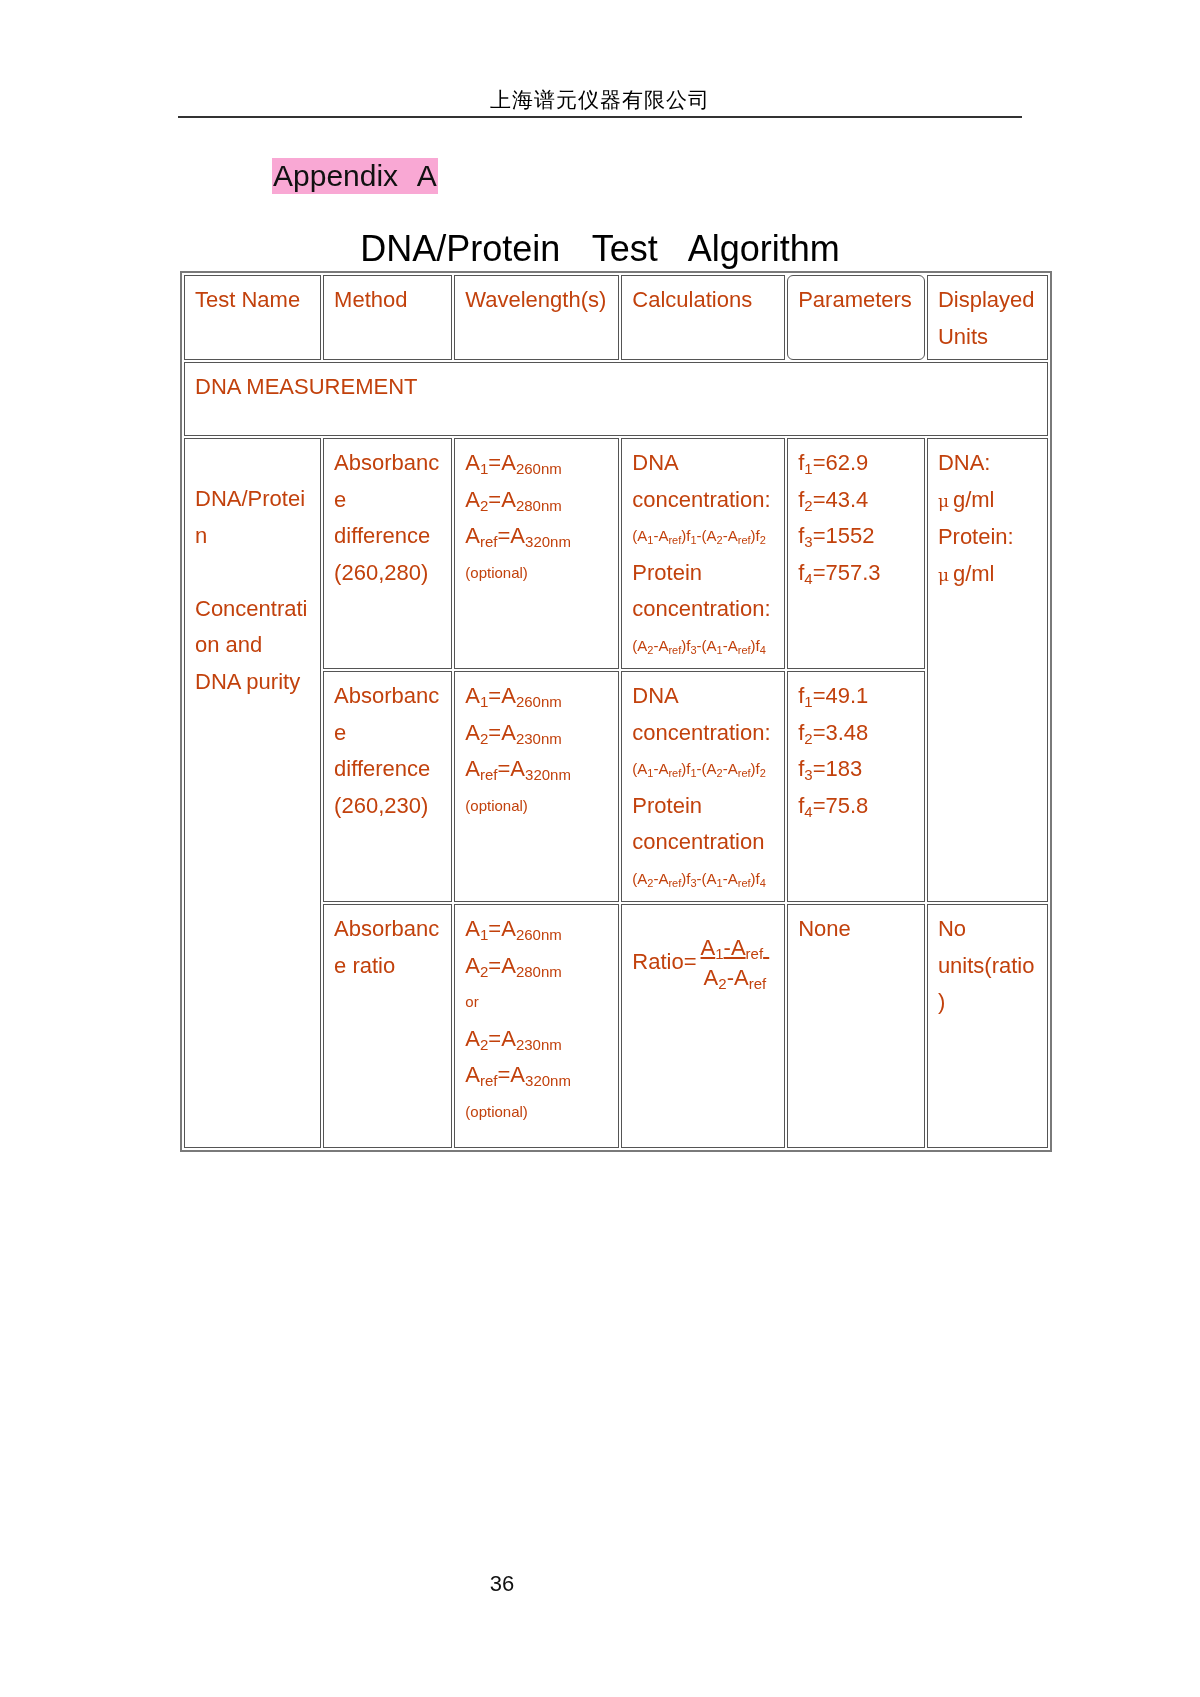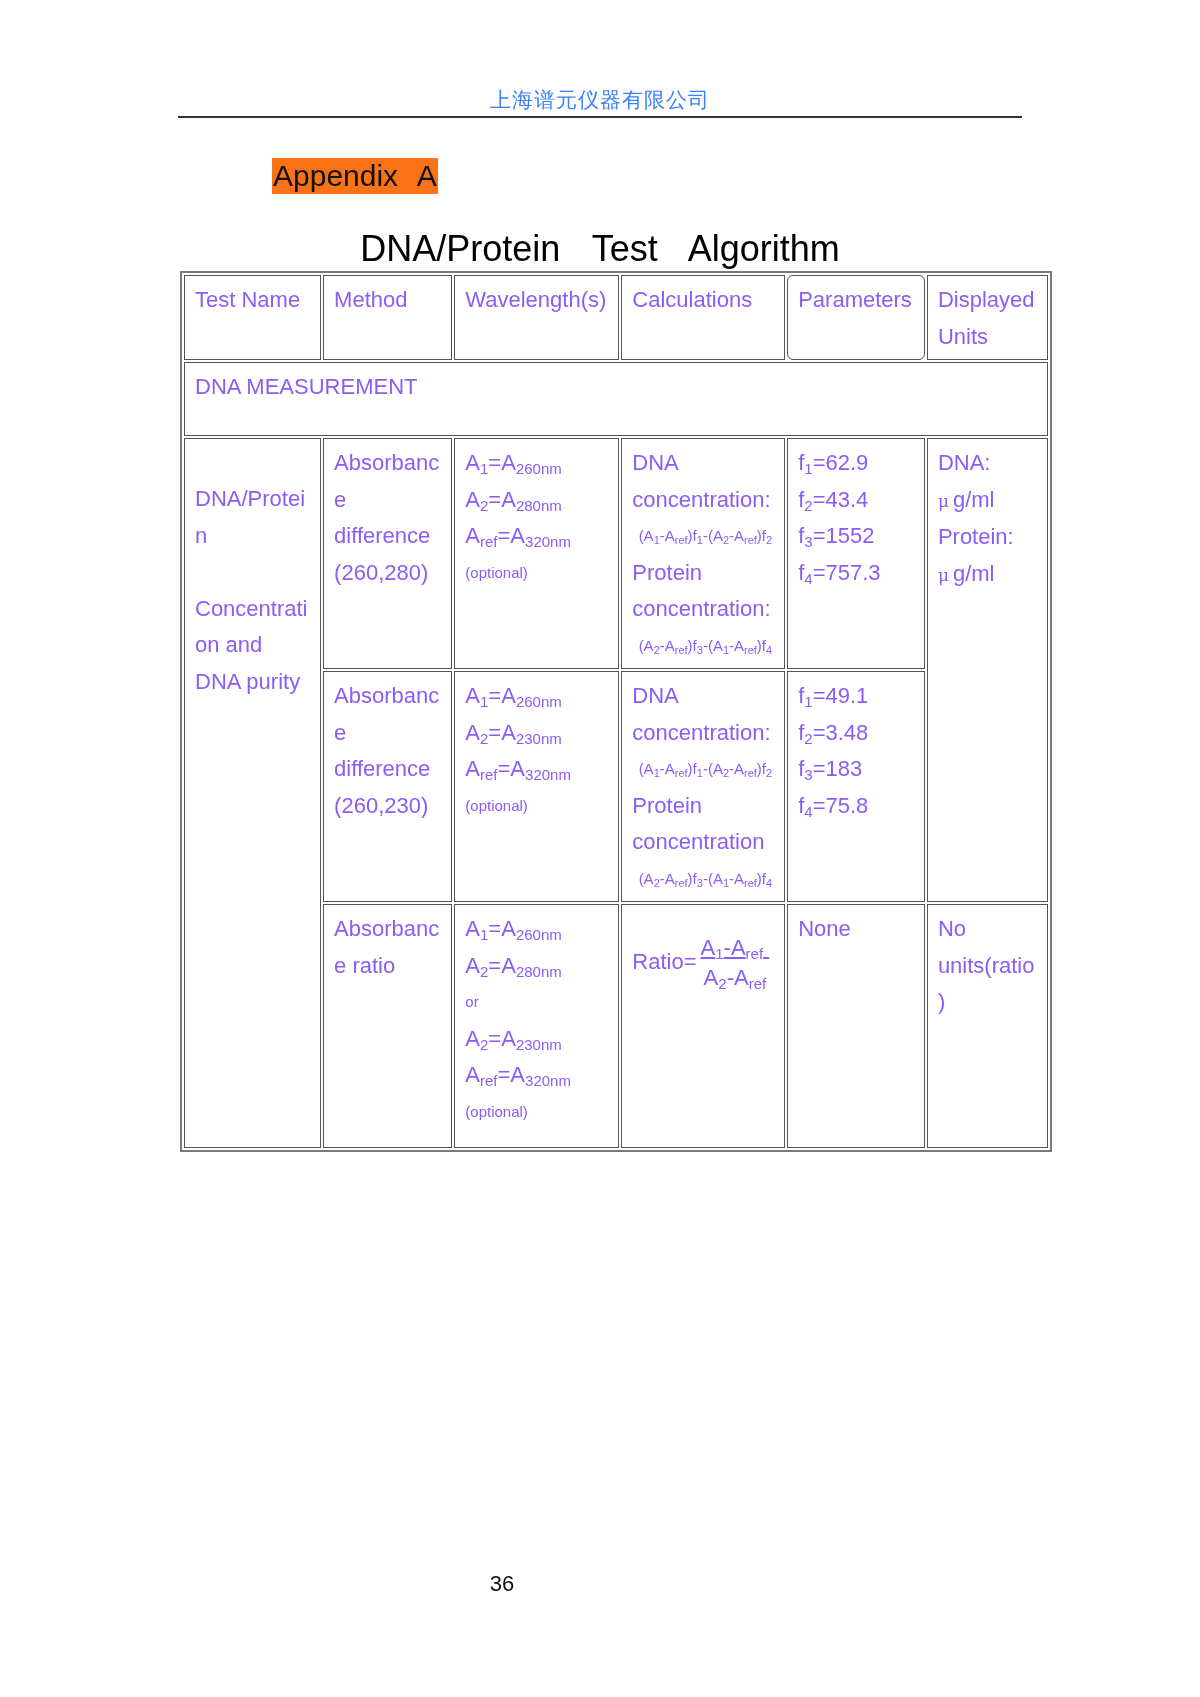--- a/index.html
+++ b/index.html
@@ -1,33 +1,33 @@
 <!DOCTYPE html>
 <html><head>
   <meta charset="utf-8">
   <style>
     html, body { margin: 0; padding: 0; background: #ffffff; }
     body { width: 1200px; height: 1697px; position: relative; overflow: hidden;
            font-family: "Liberation Sans", "DejaVu Sans", sans-serif; color: #111; }
     .header-text { position: absolute; left: 0; width: 1200px; top: 86px; text-align: center;
-           font-family: "DejaVu Serif", "Liberation Serif", serif; font-size: 21px; color: #3b82f6; letter-spacing: 1px; }
+           font-family: "DejaVu Serif", "Liberation Serif", serif; font-size: 21px; color: #000000; letter-spacing: 1px; }
     .header-rule { position: absolute; left: 178px; width: 844px; top: 116px; height: 2px; background: #333; }
-    .appendix { position: absolute; left: 272px; top: 158px; background: #f97316; font-size: 30px;
+    .appendix { position: absolute; left: 272px; top: 158px; background: #f9a8d4; font-size: 30px;
            padding: 0 1px; line-height: 36px; color: #111; word-spacing: 12px; }
     .title { position: absolute; left: 0; width: 1200px; top: 228px; text-align: center;
            font-size: 36px; line-height: 42px; color: #000000; word-spacing: 22px; }
     table.algo { position: absolute; left: 180px; top: 271px; width: 872px;
            border-collapse: separate; border-spacing: 2px; border: 2px solid #7a7a7a; }
     table.algo td { border: 1px solid #555; vertical-align: top; padding: 6px 12px 4px 10px;
-           font-size: 22px; line-height: 36.5px; color: #8b5cf6; }
+           font-size: 22px; line-height: 36.5px; color: #c2410c; }
     .col1 { width: 124px; } .col2 { width: 106px; } .col3 { width: 123px; }
     .col4 { width: 170px; } .col5 { width: 113px; border-radius: 6px; } .col6 { width: 106px; }
     .hdr td { height: 64px; }
     .small { font-size: 16px; margin-left: 44px; }
-    .tiny { font-size: 15px; text-align: right; }
+    .tiny { font-size: 15px; }
     .sub { font-size: 15px; vertical-align: -4px; line-height: 0; }
     .subs { font-size: 11px; vertical-align: -3px; line-height: 0; }
     .section td { height: 62px; vertical-align: bottom; padding-bottom: 2px; }
     .r1 td, .r2 td { height: 210px; }
     .r3 td { height: 210px; }
     .line { display: block; white-space: nowrap; }
     .opt { font-size: 15px; }
     .frac { display: inline-block; vertical-align: middle; text-align: center; margin-left: 4px; }
     .frac .num { display: block; text-decoration: underline; line-height: 30px; }
     .frac .den { display: block; line-height: 30px; }

